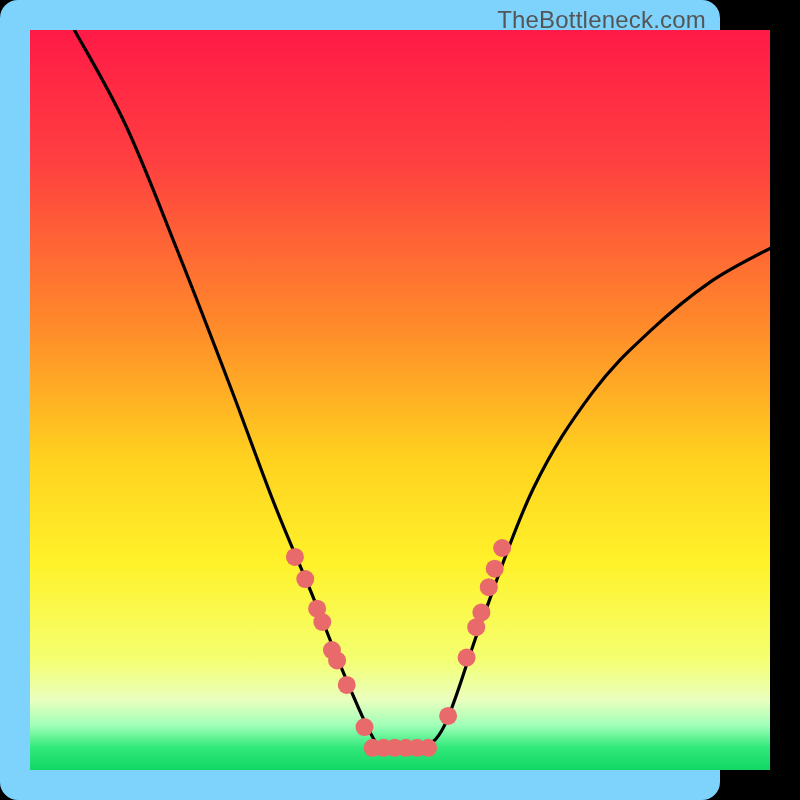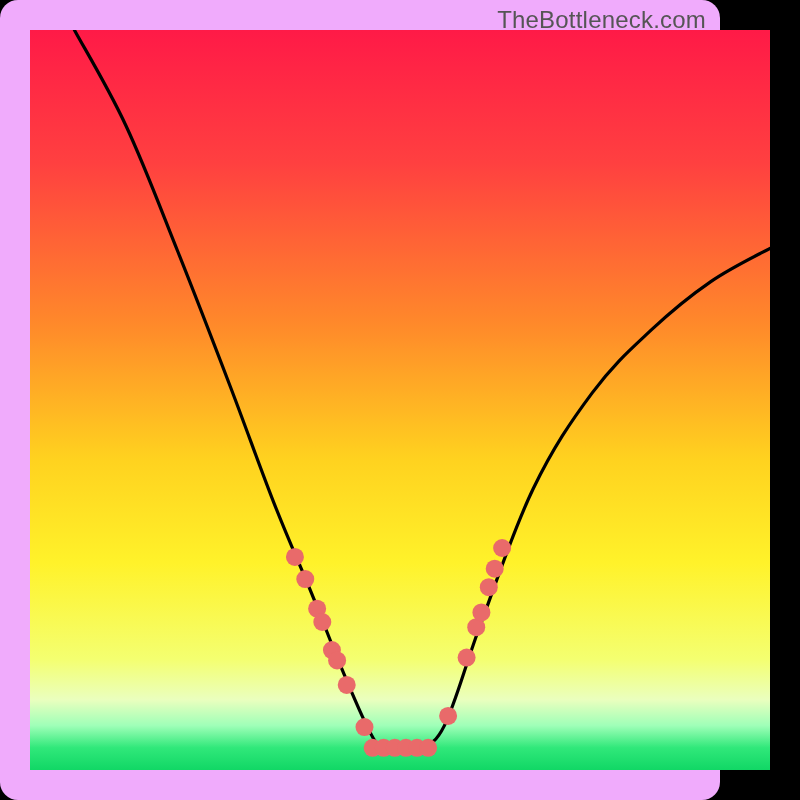--- a/index.html
+++ b/index.html
@@ -8,21 +8,21 @@
     width: 800px;
     height: 800px;
     overflow: hidden;
     background: #000;
     font-family: Arial, Helvetica, sans-serif;
   }
   .frame {
     position: absolute;
     left: 0; top: 0;
     width: 720px; height: 800px;
-    background: #f0abfc;
+    background: #7dd3fc;
     border-radius: 18px;
   }
   .watermark {
     position: absolute;
     top: 6px;
     right: 14px;
     color: #555;
     font-size: 24px;
     font-weight: 500;
     letter-spacing: 0.2px;

